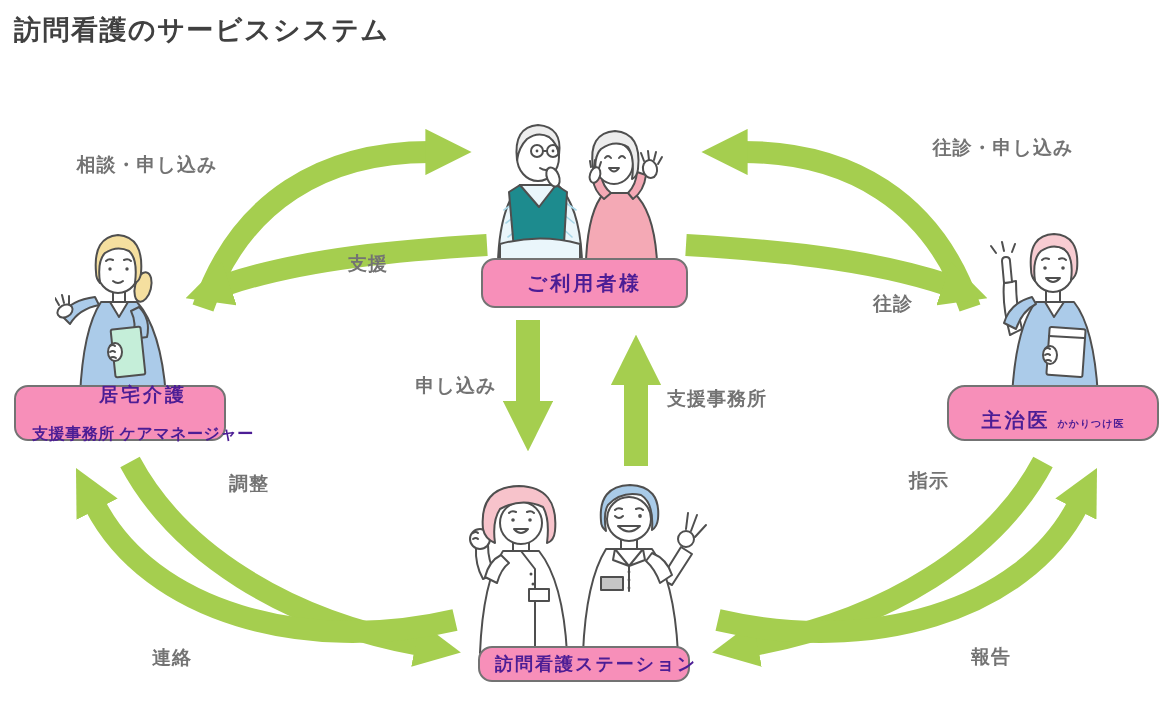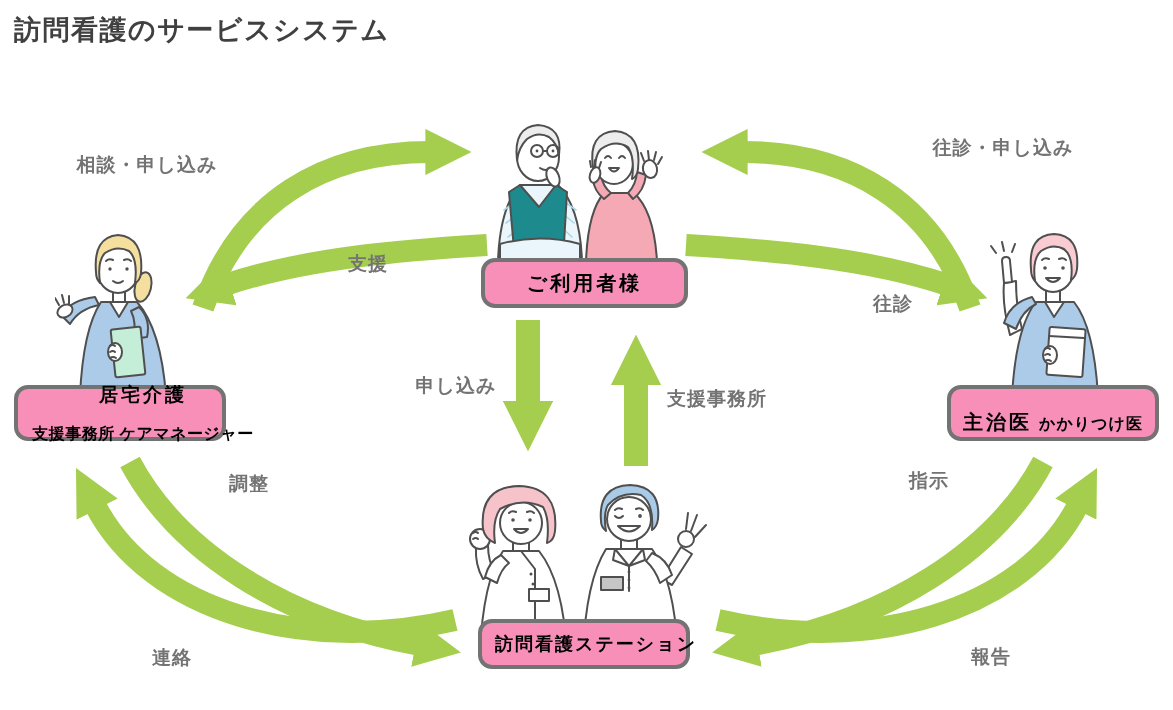--- a/index.html
+++ b/index.html
@@ -21,34 +21,34 @@
   .arrows path.band { fill:none; stroke:#a5ce4f; stroke-width:22; }
   .arrows path.band.center { stroke-width:24; }
 
   .illus { position:absolute; z-index:1; }
   .illus path, .illus ellipse, .illus circle, .illus rect, .illus line {
     stroke:#4f4f4f; stroke-width:2; stroke-linecap:round; stroke-linejoin:round;
   }
 
   .node {
     position:absolute; z-index:2;
-    background:#f78fb9; border:4px solid #737373; border-radius:14px;
-    color:#000000; display:flex; flex-direction:column;
+    background:#f78fb9; border:2px solid #737373; border-radius:14px;
+    color:#4c1d95; display:flex; flex-direction:column;
     align-items:center; justify-content:center; text-align:center;
   }
   .node .main { font-weight:800; font-size:20px; letter-spacing:3px; white-space:nowrap; }
   .node .sub  { font-weight:800; font-size:16px; letter-spacing:0.5px; margin-top:16px; white-space:nowrap; }
   .node .row  { display:flex; align-items:baseline; gap:7px; }
-  .node .sub2 { font-weight:800; font-size:16px; letter-spacing:1px; white-space:nowrap;margin-top:24px; }
+  .node .sub2 { font-weight:800; font-size:10px; letter-spacing:1px; white-space:nowrap;margin-top:24px; }
 
   .node-users   { left:481px; top:258px; width:207px; height:50px; }
   .node-cm      { left:14px;  top:385px; width:212px; height:56px;padding-left:46px; }
   .node-cm .main { font-size:19px; }
-  .node-doc     { left:947px; top:385px; width:212px; height:56px; }
-  .node-station { left:478px; top:619px; width:212px; height:50px;padding-left:24px; }
+  .node-doc     { left:947px; top:385px; width:212px; height:56px;border-radius:18px; }
+  .node-station { left:478px; top:646px; width:212px; height:36px;padding-left:24px; }
   .node-station .main { font-size:18px; letter-spacing:2px; }
 
   .alabel {
     position:absolute; z-index:2; transform:translate(-50%,-50%);
     font-weight:800; font-size:19px; color:#737373; letter-spacing:1px;
     white-space:nowrap;
   }
 </style>
 </head>
 <body>

